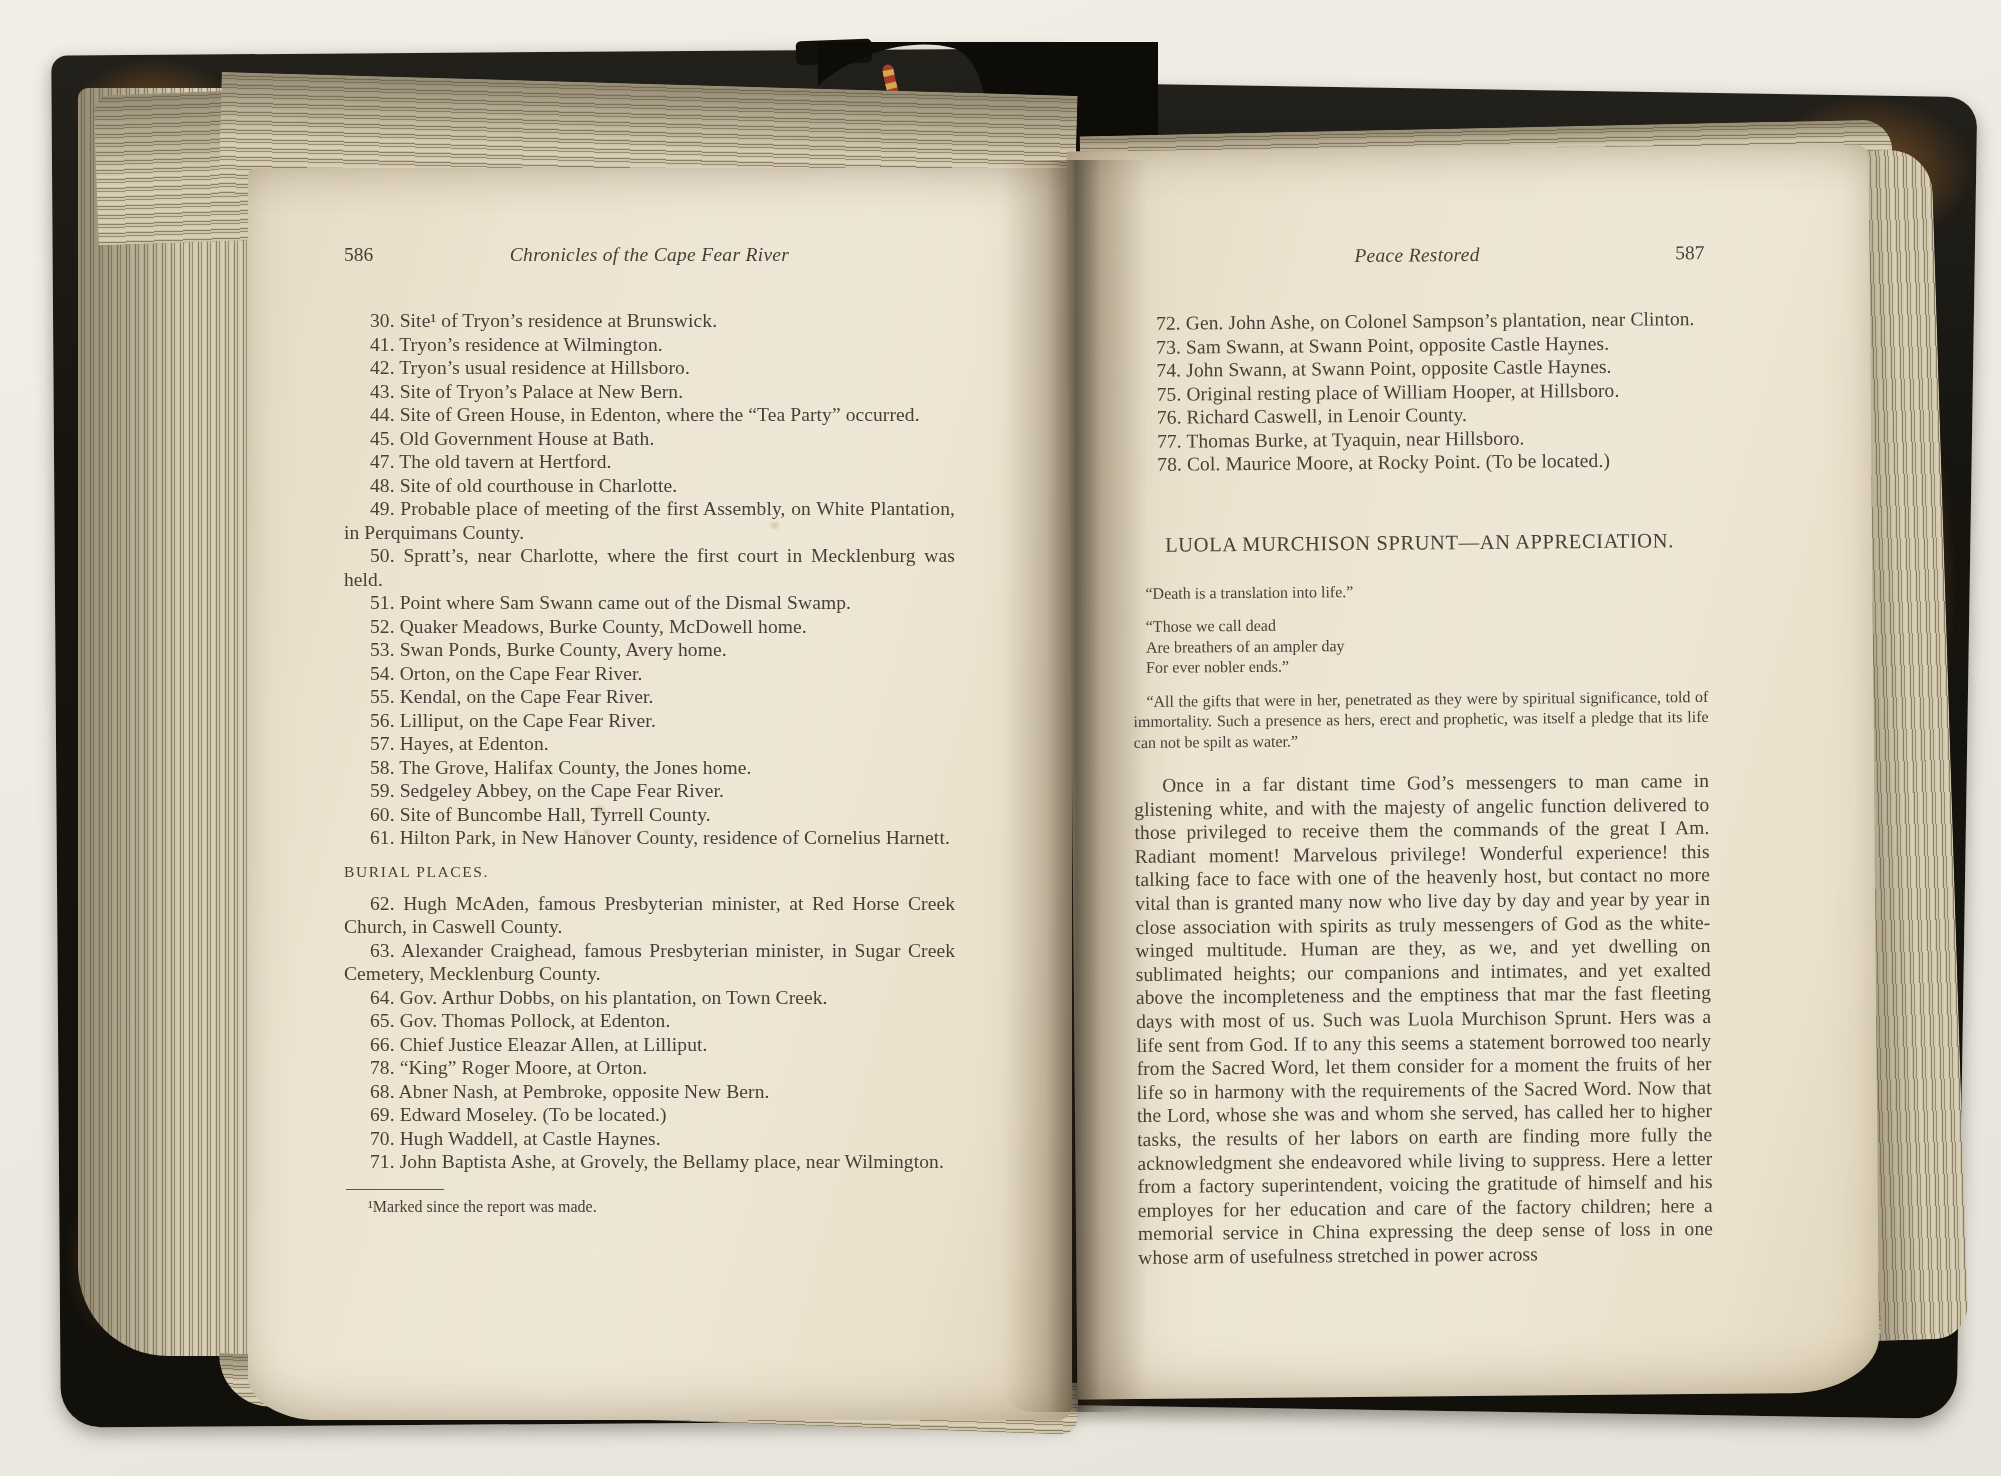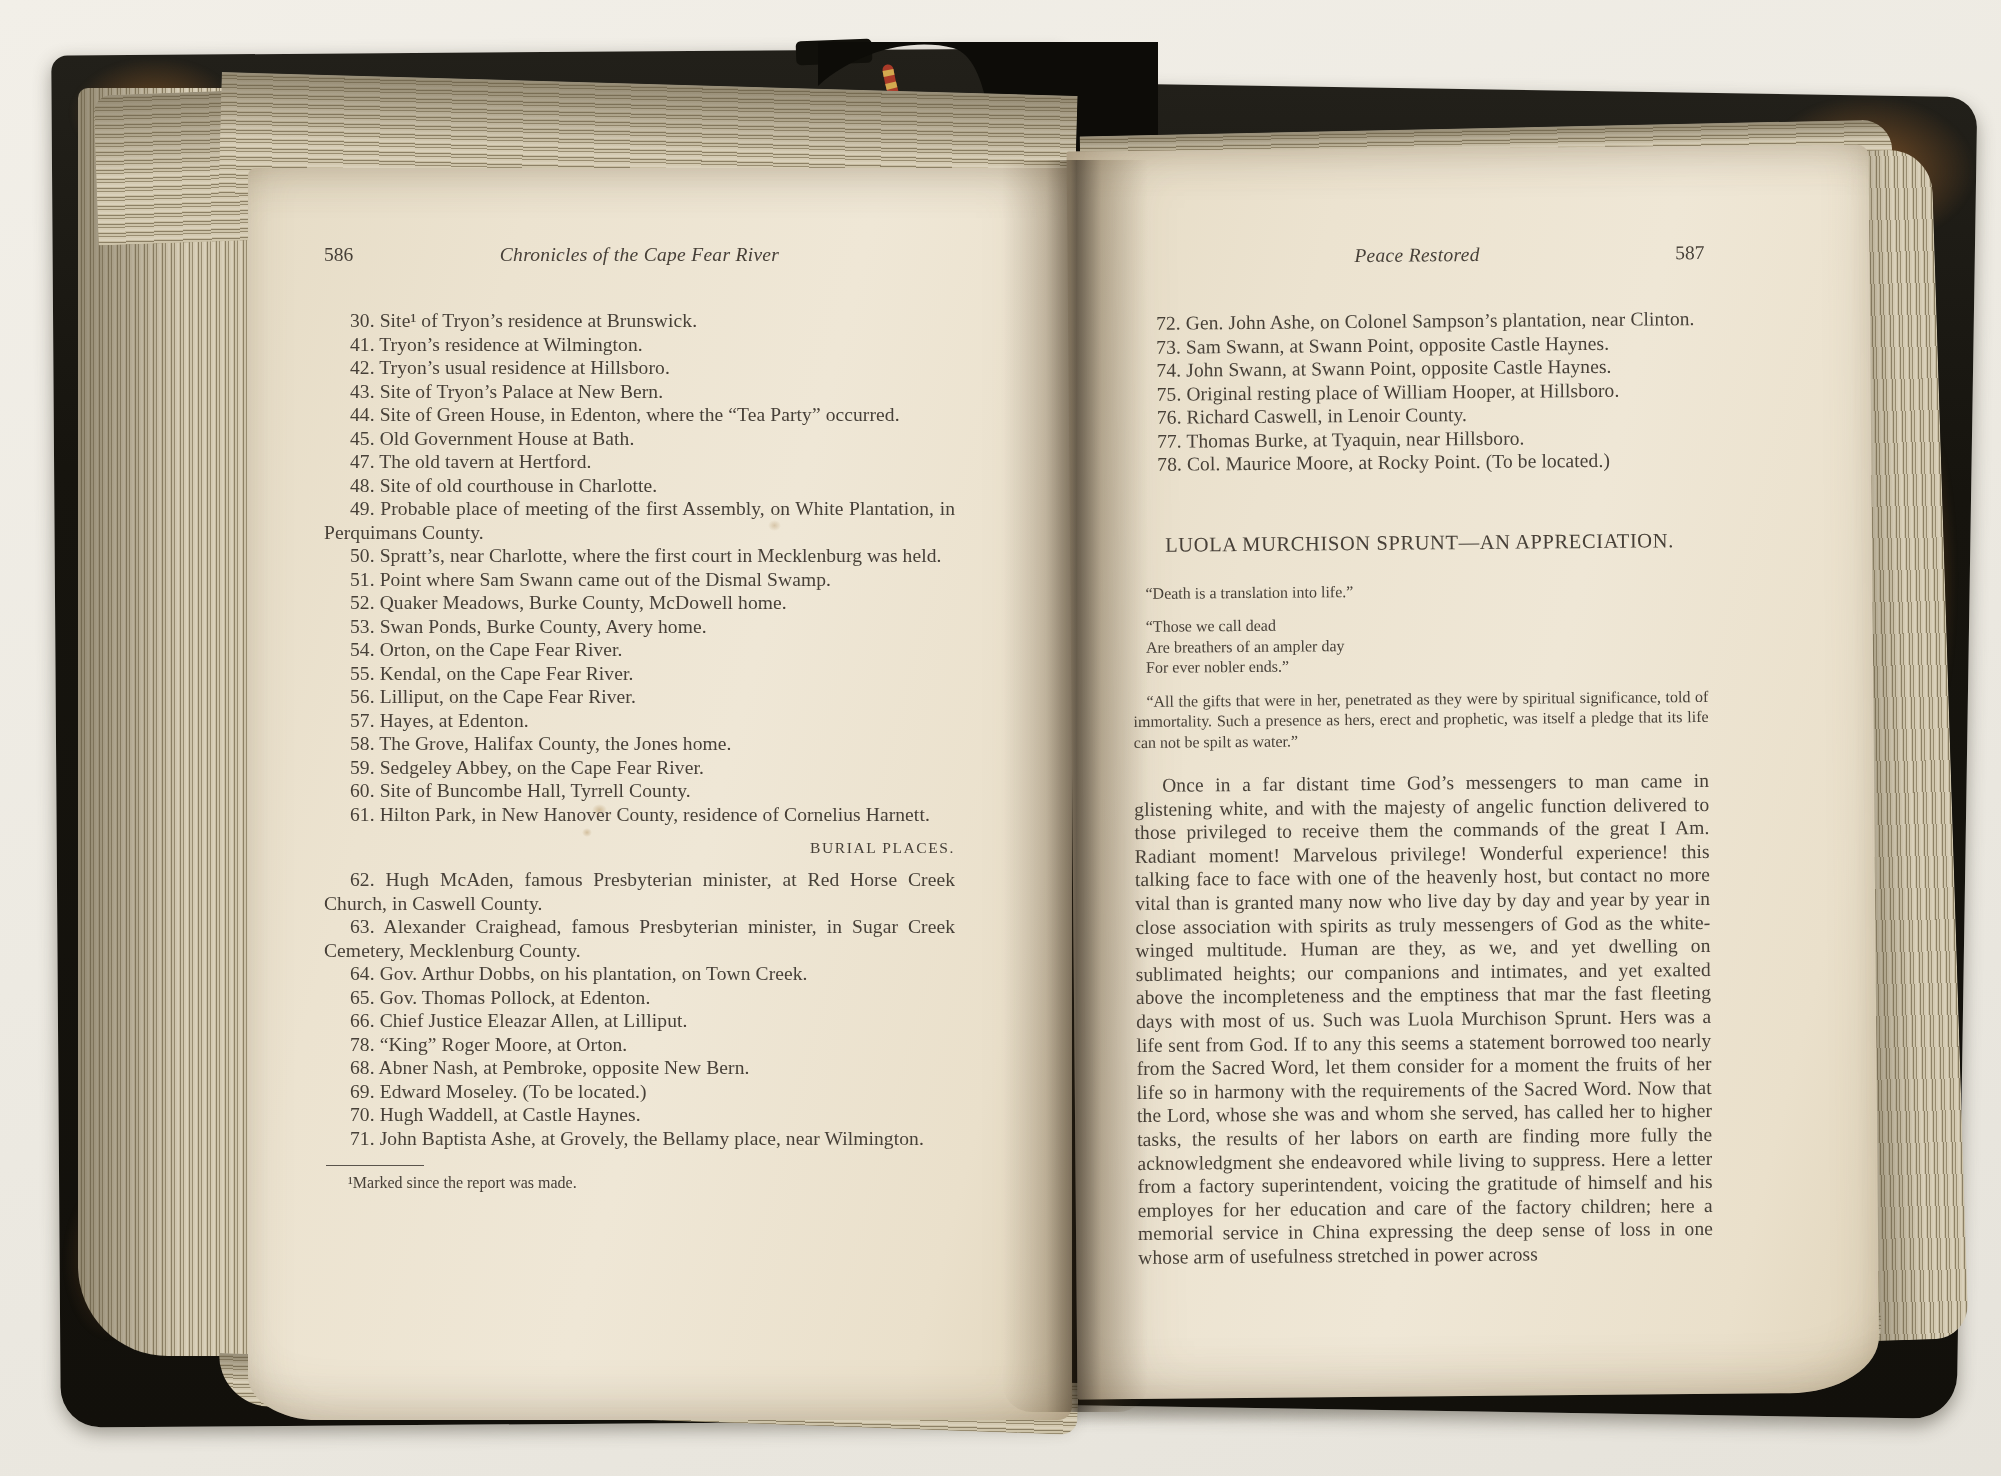--- a/index.html
+++ b/index.html
@@ -83,29 +83,29 @@
     left:1002px;top:160px;width:146px;height:1252px;
     background:linear-gradient(90deg,rgba(70,55,32,0) 0%,rgba(85,68,42,.20) 30%,rgba(48,36,20,.46) 47%,rgba(30,22,12,.55) 51%,rgba(85,68,42,.26) 68%,rgba(70,55,32,0) 100%);
     border-radius:0 0 30px 30px;
   }
   .fox{border-radius:50%;}
   .fox1{left:344px;top:636px;width:15px;height:12px;background:radial-gradient(closest-side,rgba(158,116,52,.38),rgba(158,116,52,0));}
   .fox2{left:334px;top:660px;width:10px;height:9px;background:radial-gradient(closest-side,rgba(158,116,52,.34),rgba(158,116,52,0));}
   .fox3{left:520px;top:352px;width:13px;height:11px;background:radial-gradient(closest-side,rgba(150,110,50,.28),rgba(150,110,50,0));}
   
   .page-text{position:absolute;inset:0;color:#474038;}
-  .pt-left{padding:76px 117px 0 76px;}
+  .pt-left{padding:76px 117px 0 96px;}
   .pt-right{padding:96px 165px 0 62px;}
   .running-head{display:grid;grid-template-columns:1fr auto 1fr;align-items:baseline;
     font-size:19.5px;margin-bottom:43px;}
   .rh-title{font-style:italic;letter-spacing:.3px;}
   .folio-l{text-align:left;}
   .folio-r{text-align:right;}
   .item{margin:0;text-indent:26px;text-align:justify;font-size:19.5px;line-height:23.5px;letter-spacing:.1px;}
-  .subhead{text-align:right;font-size:15.5px;letter-spacing:1.6px;font-weight:normal;margin:13px 0 11px;}
+  .subhead{text-align:left;font-size:15.5px;letter-spacing:1.6px;font-weight:normal;margin:13px 0 11px;}
   .fn-rule{width:98px;border:0;border-top:1.5px solid #5a544c;margin:15px 0 7px 2px;}
   .footnote{margin:0;font-size:16px;line-height:20px;text-indent:24px;}
   .article-heading{font-size:20.5px;font-weight:normal;letter-spacing:.6px;text-align:center;margin:57px 0 27px;}
   .epigraph{margin:0 0 13px;font-size:16px;line-height:20.5px;text-indent:13px;text-align:justify;}
   .verse{margin:0 0 13px 13px;font-size:16px;line-height:20.5px;}
   .verse div{margin:0;}
   .body-par{margin:21px 0 0;font-size:19.5px;line-height:23.6px;text-align:justify;text-indent:28px;letter-spacing:.1px;}
 </style>
 </head>
 <body>

